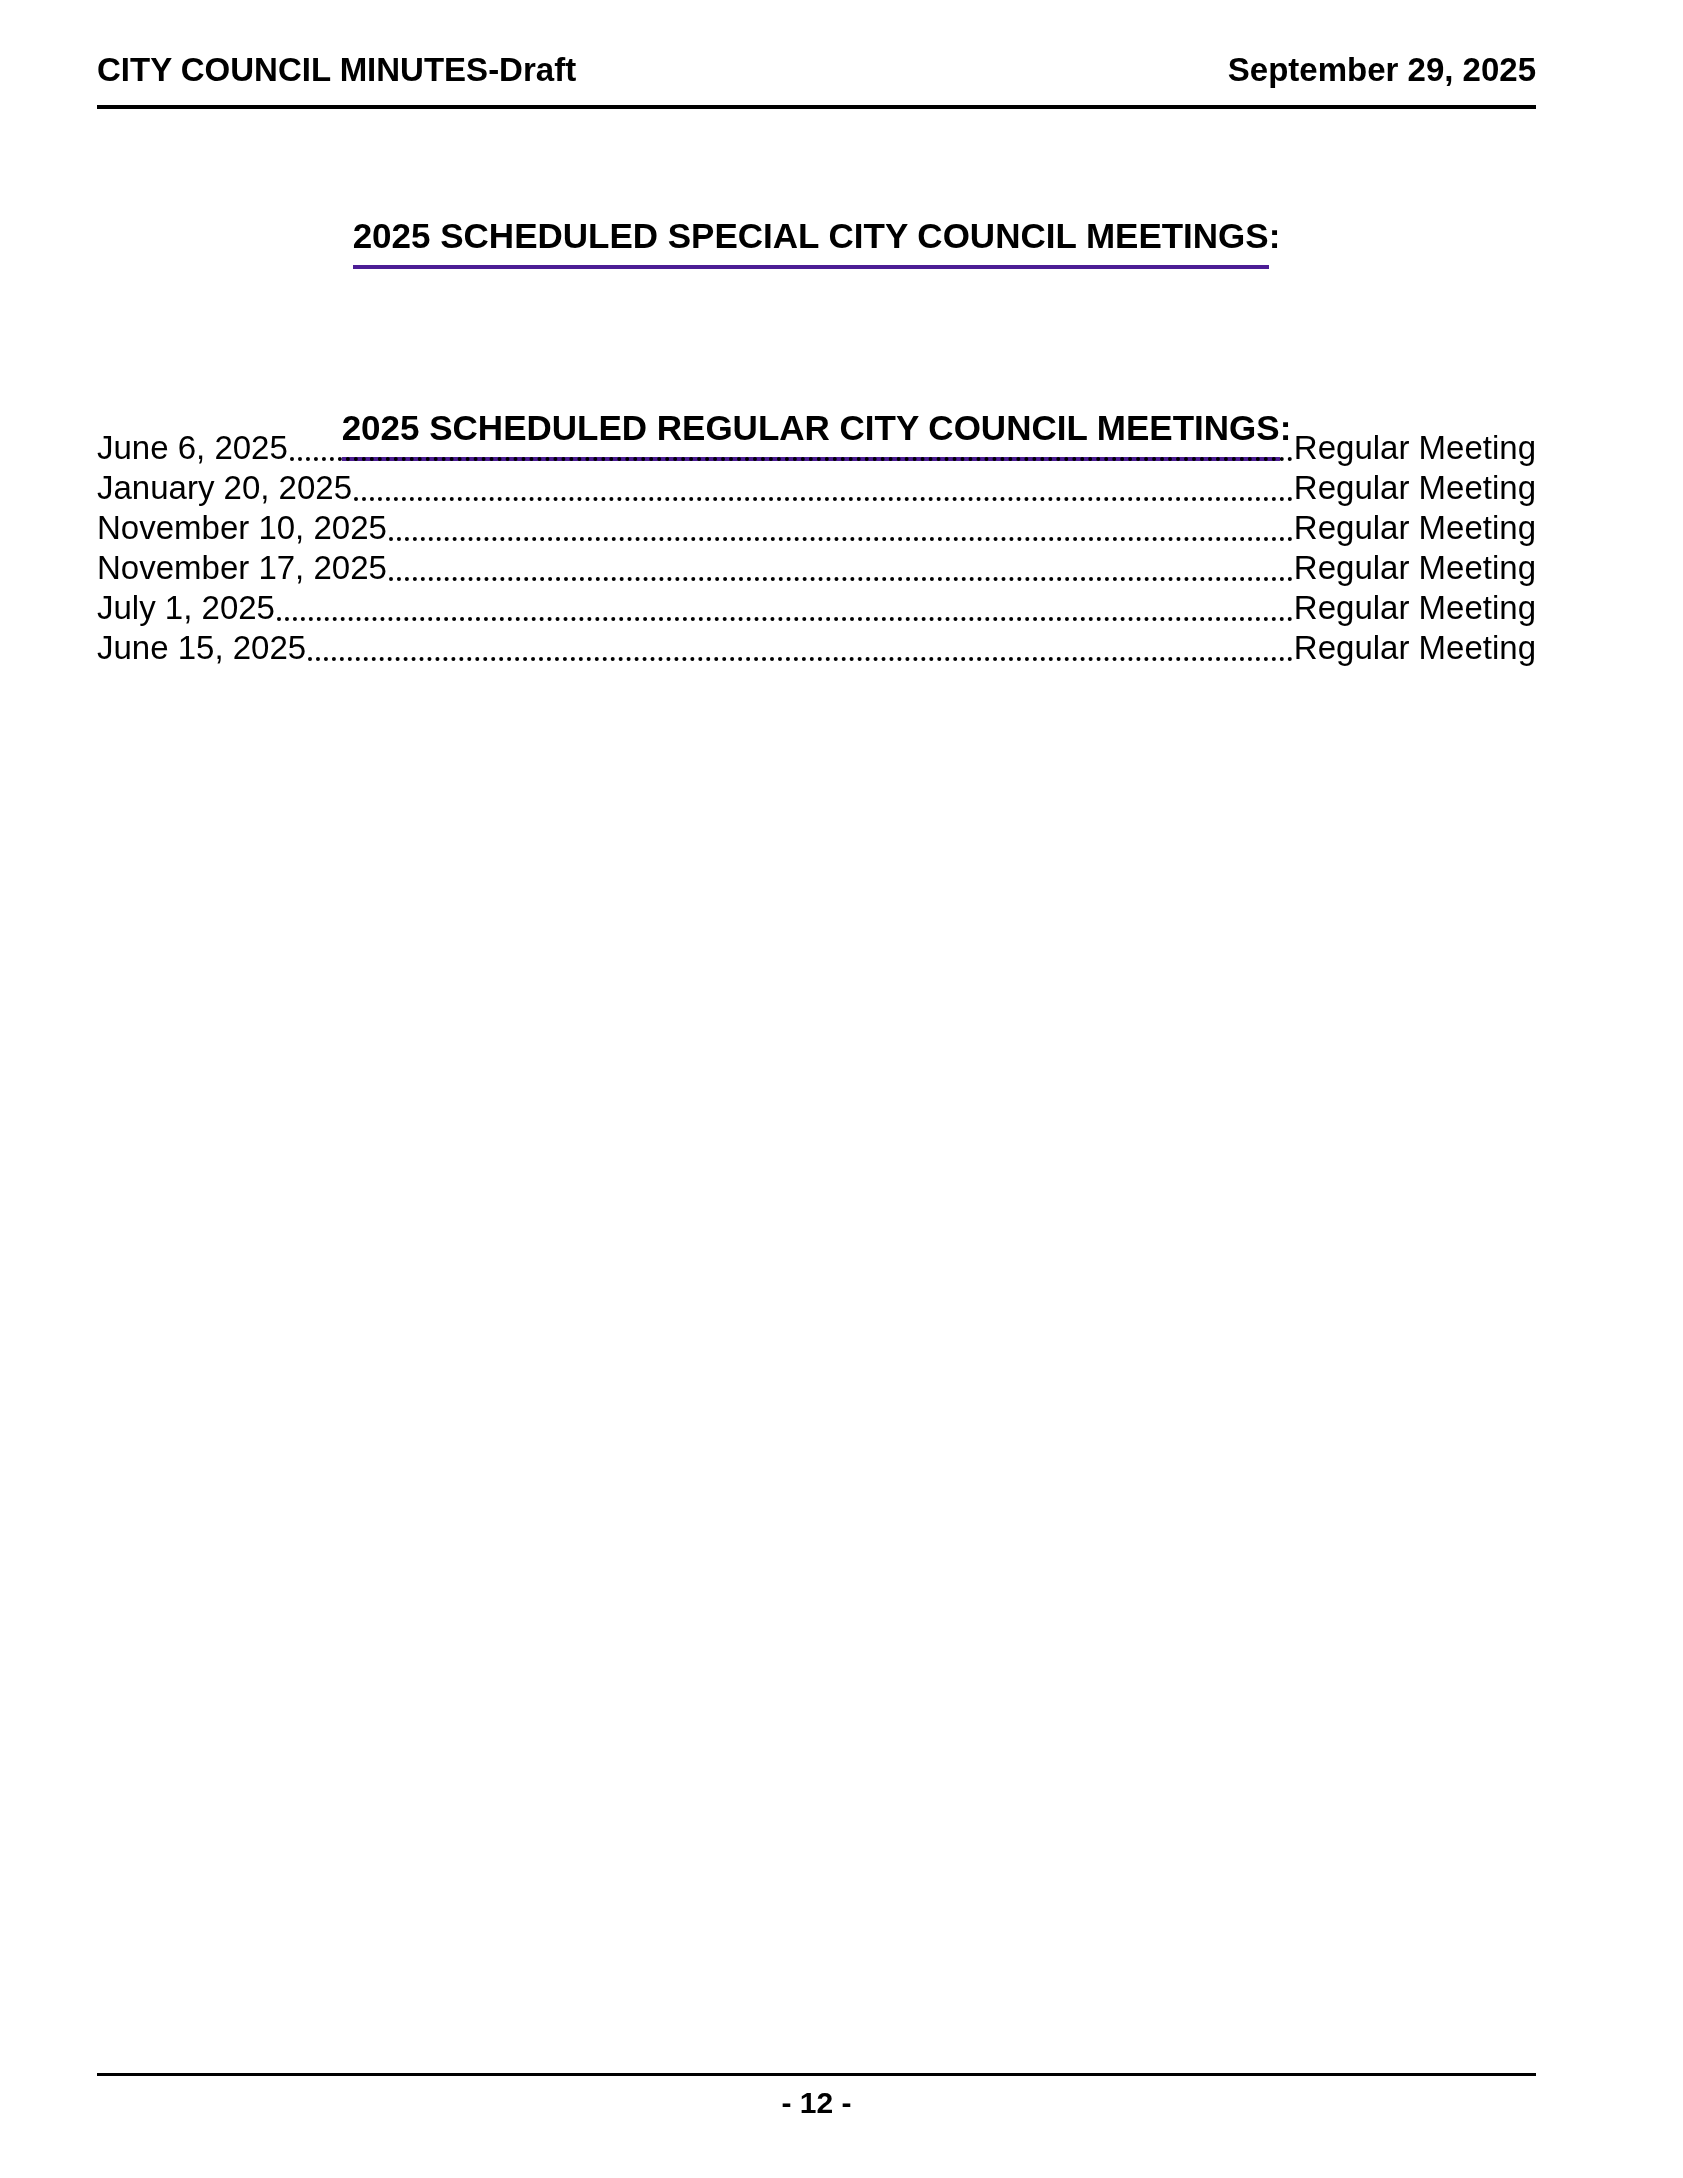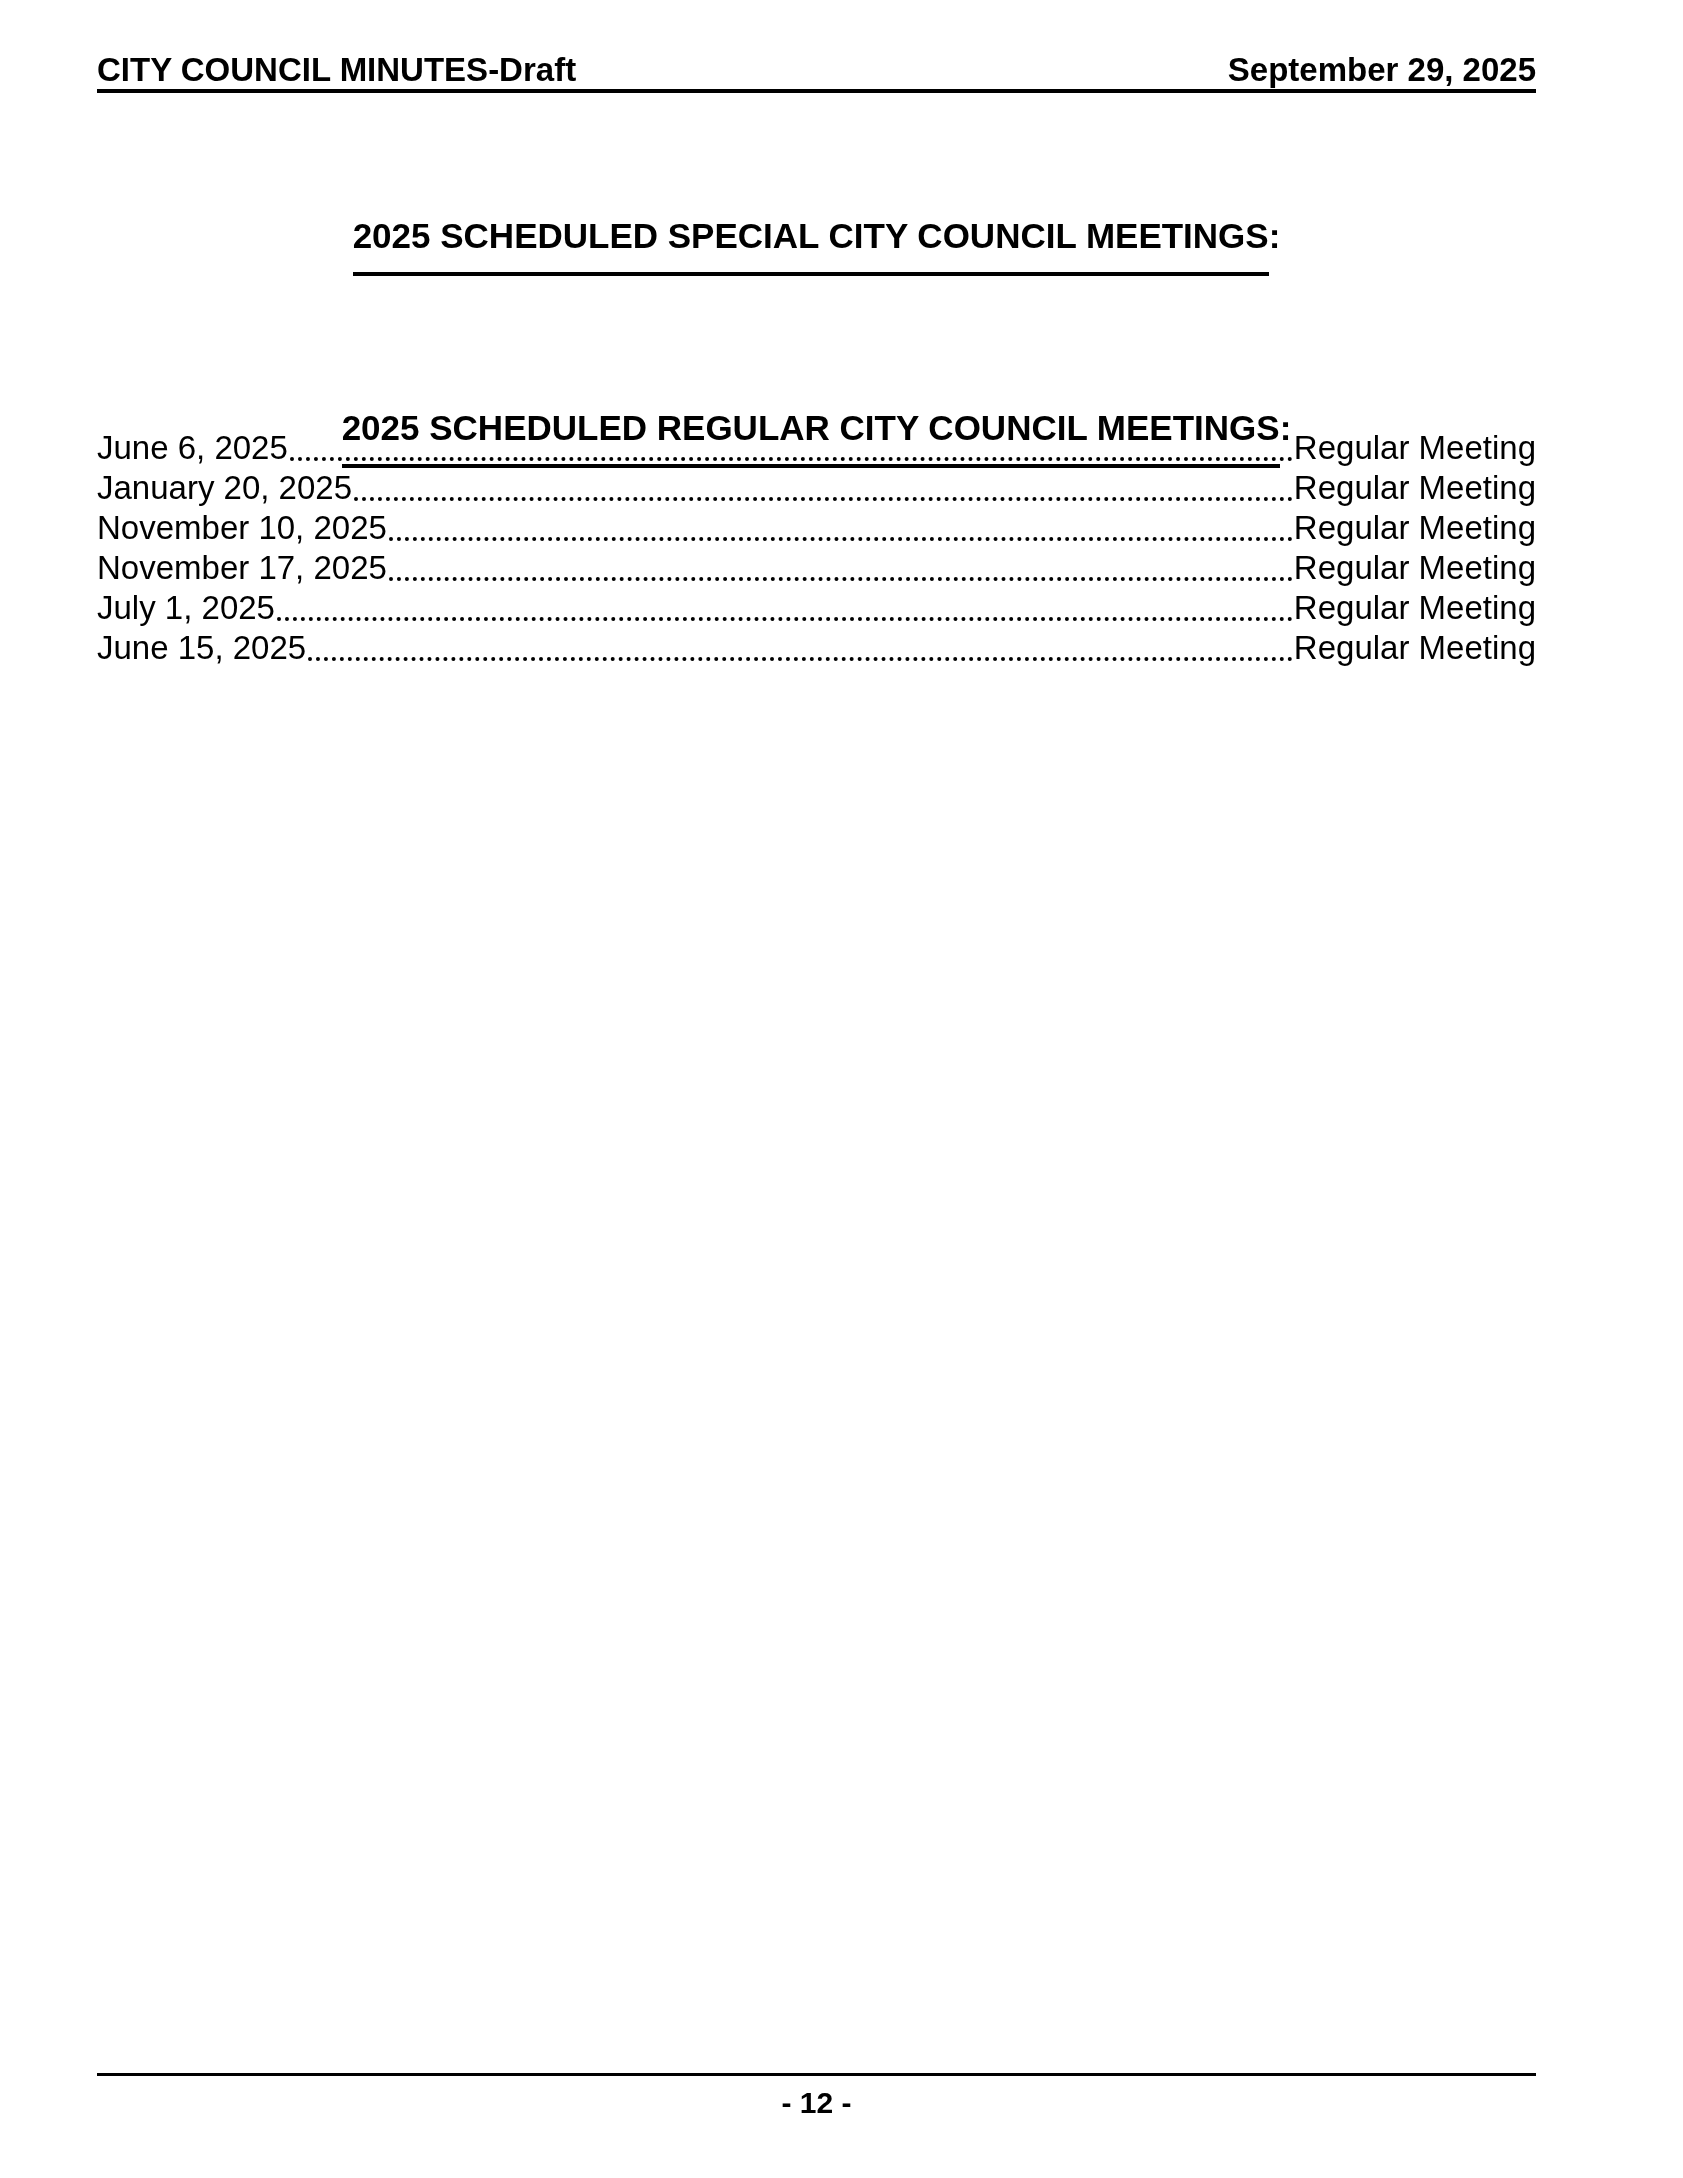--- a/index.html
+++ b/index.html
@@ -21,39 +21,39 @@
     position: absolute;
     left: 97px;
     right: 147px;
     top: 51px;
     display: flex;
     justify-content: space-between;
     align-items: flex-end;
     font-size: 33px;
     font-weight: bold;
     border-bottom: 4px solid #000000;
-    padding-bottom: 0;
+    padding-bottom: 16px;
     white-space: nowrap;
   }
 
   
   .section-heading {
     position: absolute;
     left: 97px;
     right: 147px;
     text-align: center;
     font-size: 35px;
     font-weight: bold;
     white-space: nowrap;
   }
   .heading-special { top: 216px; }
   .heading-regular { top: 408px; }
   .u {
-    border-bottom: 4px solid #000000;
-    padding-bottom: 17px;
+    border-bottom: 4px solid #4c1d95;
+    padding-bottom: 10px;
   }
 
   
   .meeting-list {
     position: absolute;
     left: 97px;
     right: 147px;
     top: 428px;
     font-size: 33px;
   }

